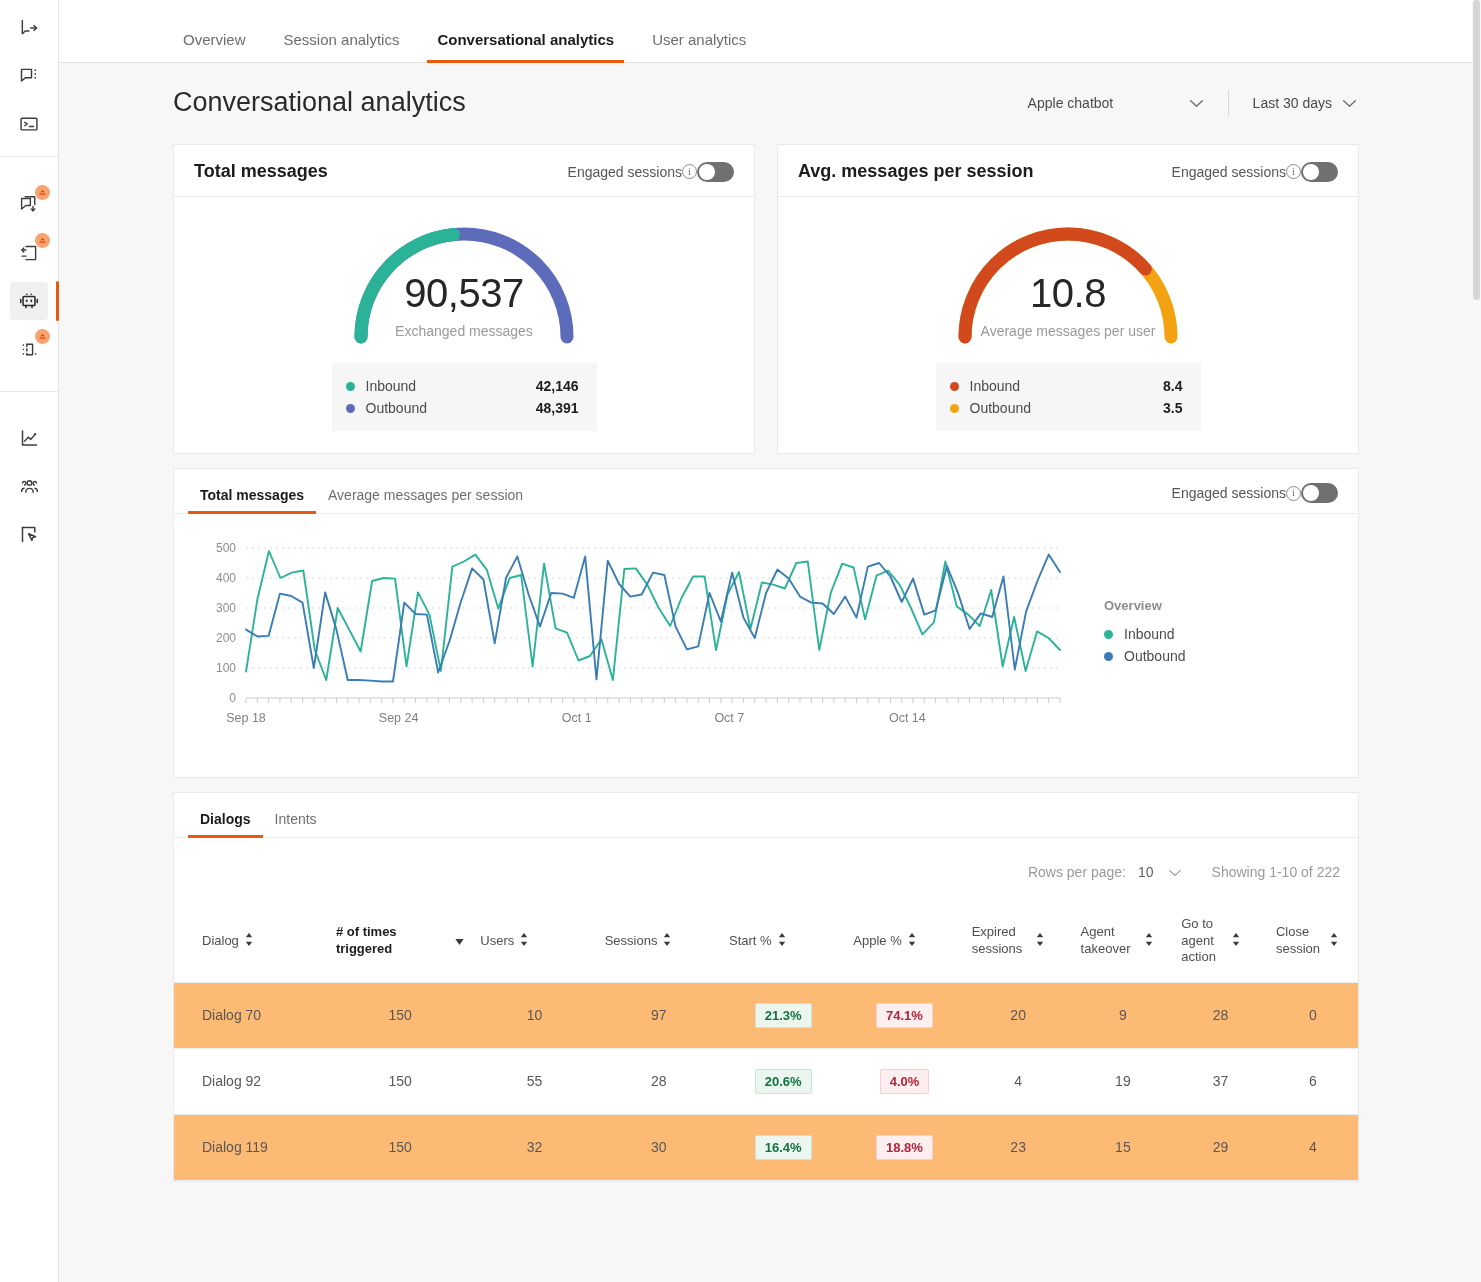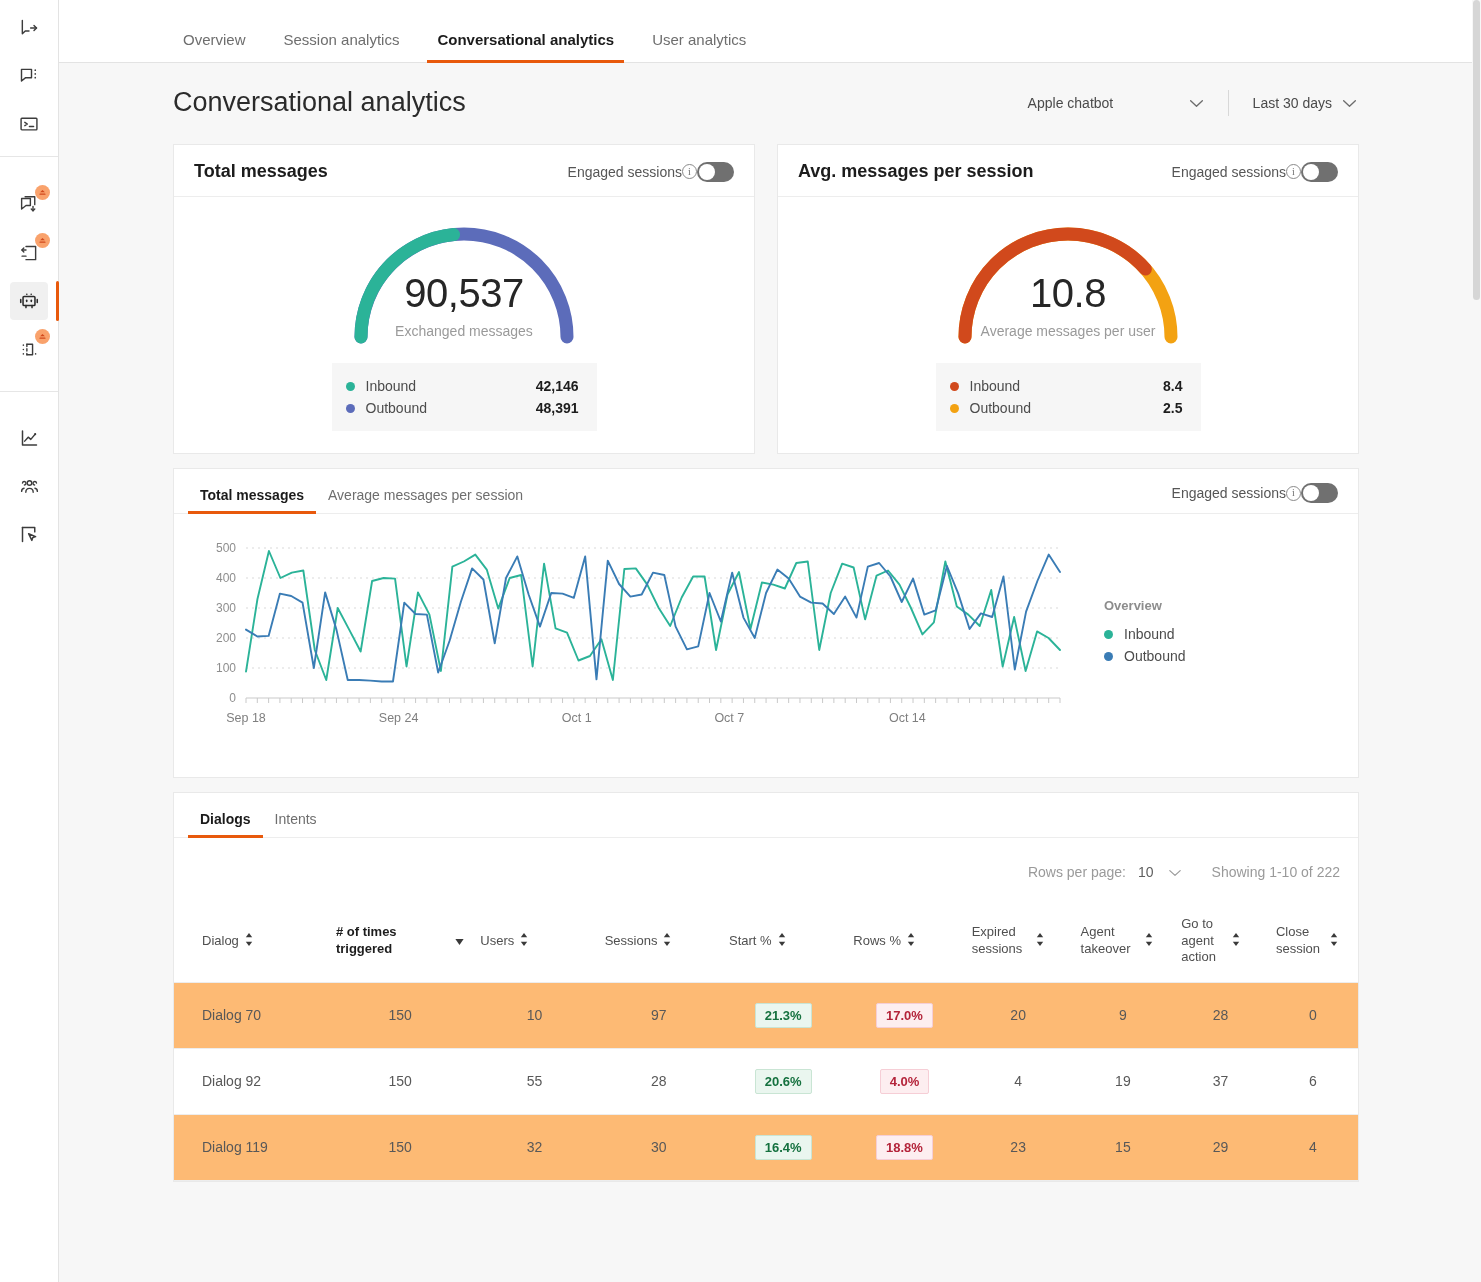--- a/index.html
+++ b/index.html
@@ -438,21 +438,21 @@
             </div>
             <div class="legend-box">
               <div class="legend-row">
                 <span class="legend-dot" style="background:#d1491c"></span>
                 <span class="legend-name">Inbound</span>
                 <span class="legend-val">8.4</span>
               </div>
               <div class="legend-row">
                 <span class="legend-dot" style="background:#f3a212"></span>
                 <span class="legend-name">Outbound</span>
-                <span class="legend-val">2.5</span>
+                <span class="legend-val">3.5</span>
               </div>
             </div>
           </div>
         </section>
       </div>
 
       <section class="panel">
         <div class="panel-head">
           <div class="tabs-inner">
             <div class="tab-inner active">Total messages</div>
@@ -636,21 +636,21 @@
                 <span class="th-in">
                     <span class="th-txt">Start %</span>
                 <span class="sort-ic"><svg width="8" height="13" viewBox="0 0 8 13">
                         <path d="M4 0L7.2 4.3H0.8z" fill="#3a3a3a"></path>
                         <path d="M4 13L0.8 8.7h6.4z" fill="#3a3a3a"></path>
                       </svg></span>
                   </span>
               </th>
               <th class="col-exit">
                 <span class="th-in">
-                    <span class="th-txt">Rows %</span>
+                    <span class="th-txt">Apple %</span>
                 <span class="sort-ic"><svg width="8" height="13" viewBox="0 0 8 13">
                         <path d="M4 0L7.2 4.3H0.8z" fill="#3a3a3a"></path>
                         <path d="M4 13L0.8 8.7h6.4z" fill="#3a3a3a"></path>
                       </svg></span>
                   </span>
               </th>
               <th class="col-exp">
                 <span class="th-in">
                     <span class="th-txt" style="max-width:58px;display:inline-block;">Expired sessions</span>
                 <span class="sort-ic"><svg width="8" height="13" viewBox="0 0 8 13">
@@ -689,21 +689,21 @@
             </tr>
           </thead>
           <tbody>
 
             <tr class="hover">
               <td style="padding-left:28px;">Dialog 70</td>
               <td class="td-c">150</td>
               <td class="td-c">10</td>
               <td class="td-c">97</td>
               <td class="td-c"><span class="pill green">21.3%</span></td>
-              <td class="td-c"><span class="pill red">17.0%</span></td>
+              <td class="td-c"><span class="pill red">74.1%</span></td>
               <td class="td-c">20</td>
               <td class="td-c">9</td>
               <td class="td-c">28</td>
               <td class="td-c">0</td>
             </tr>
 
             <tr>
               <td style="padding-left:28px;">Dialog 92</td>
               <td class="td-c">150</td>
               <td class="td-c">55</td>

